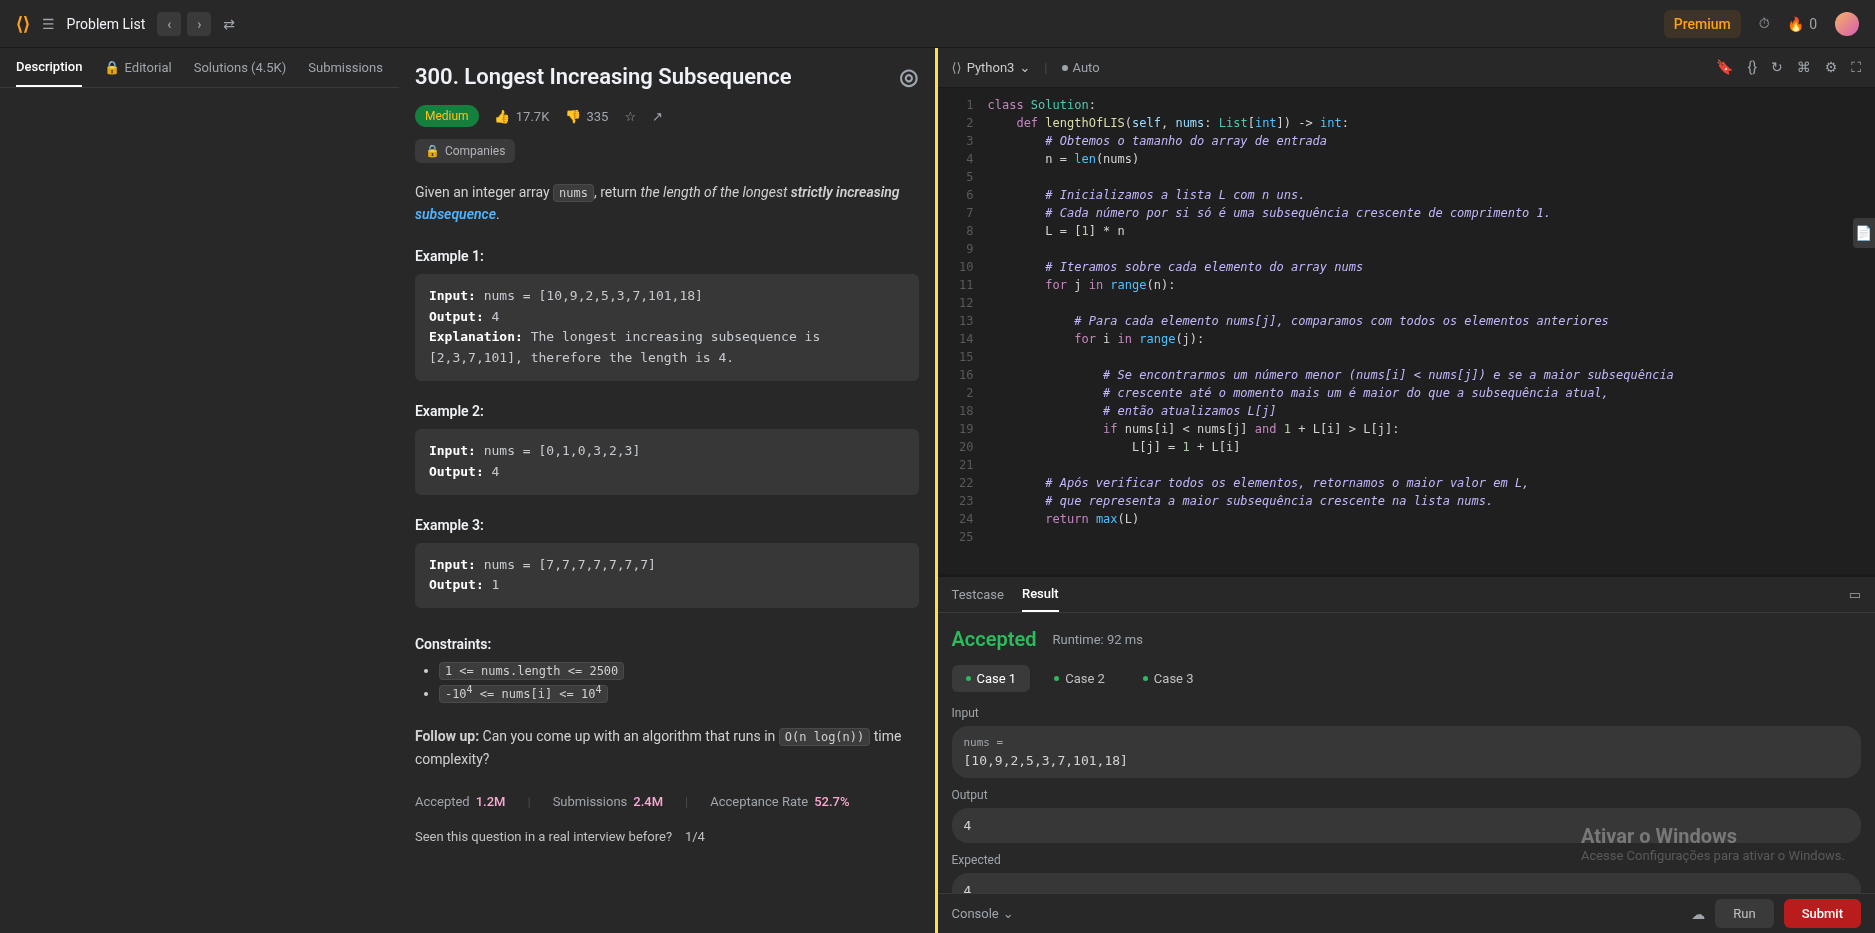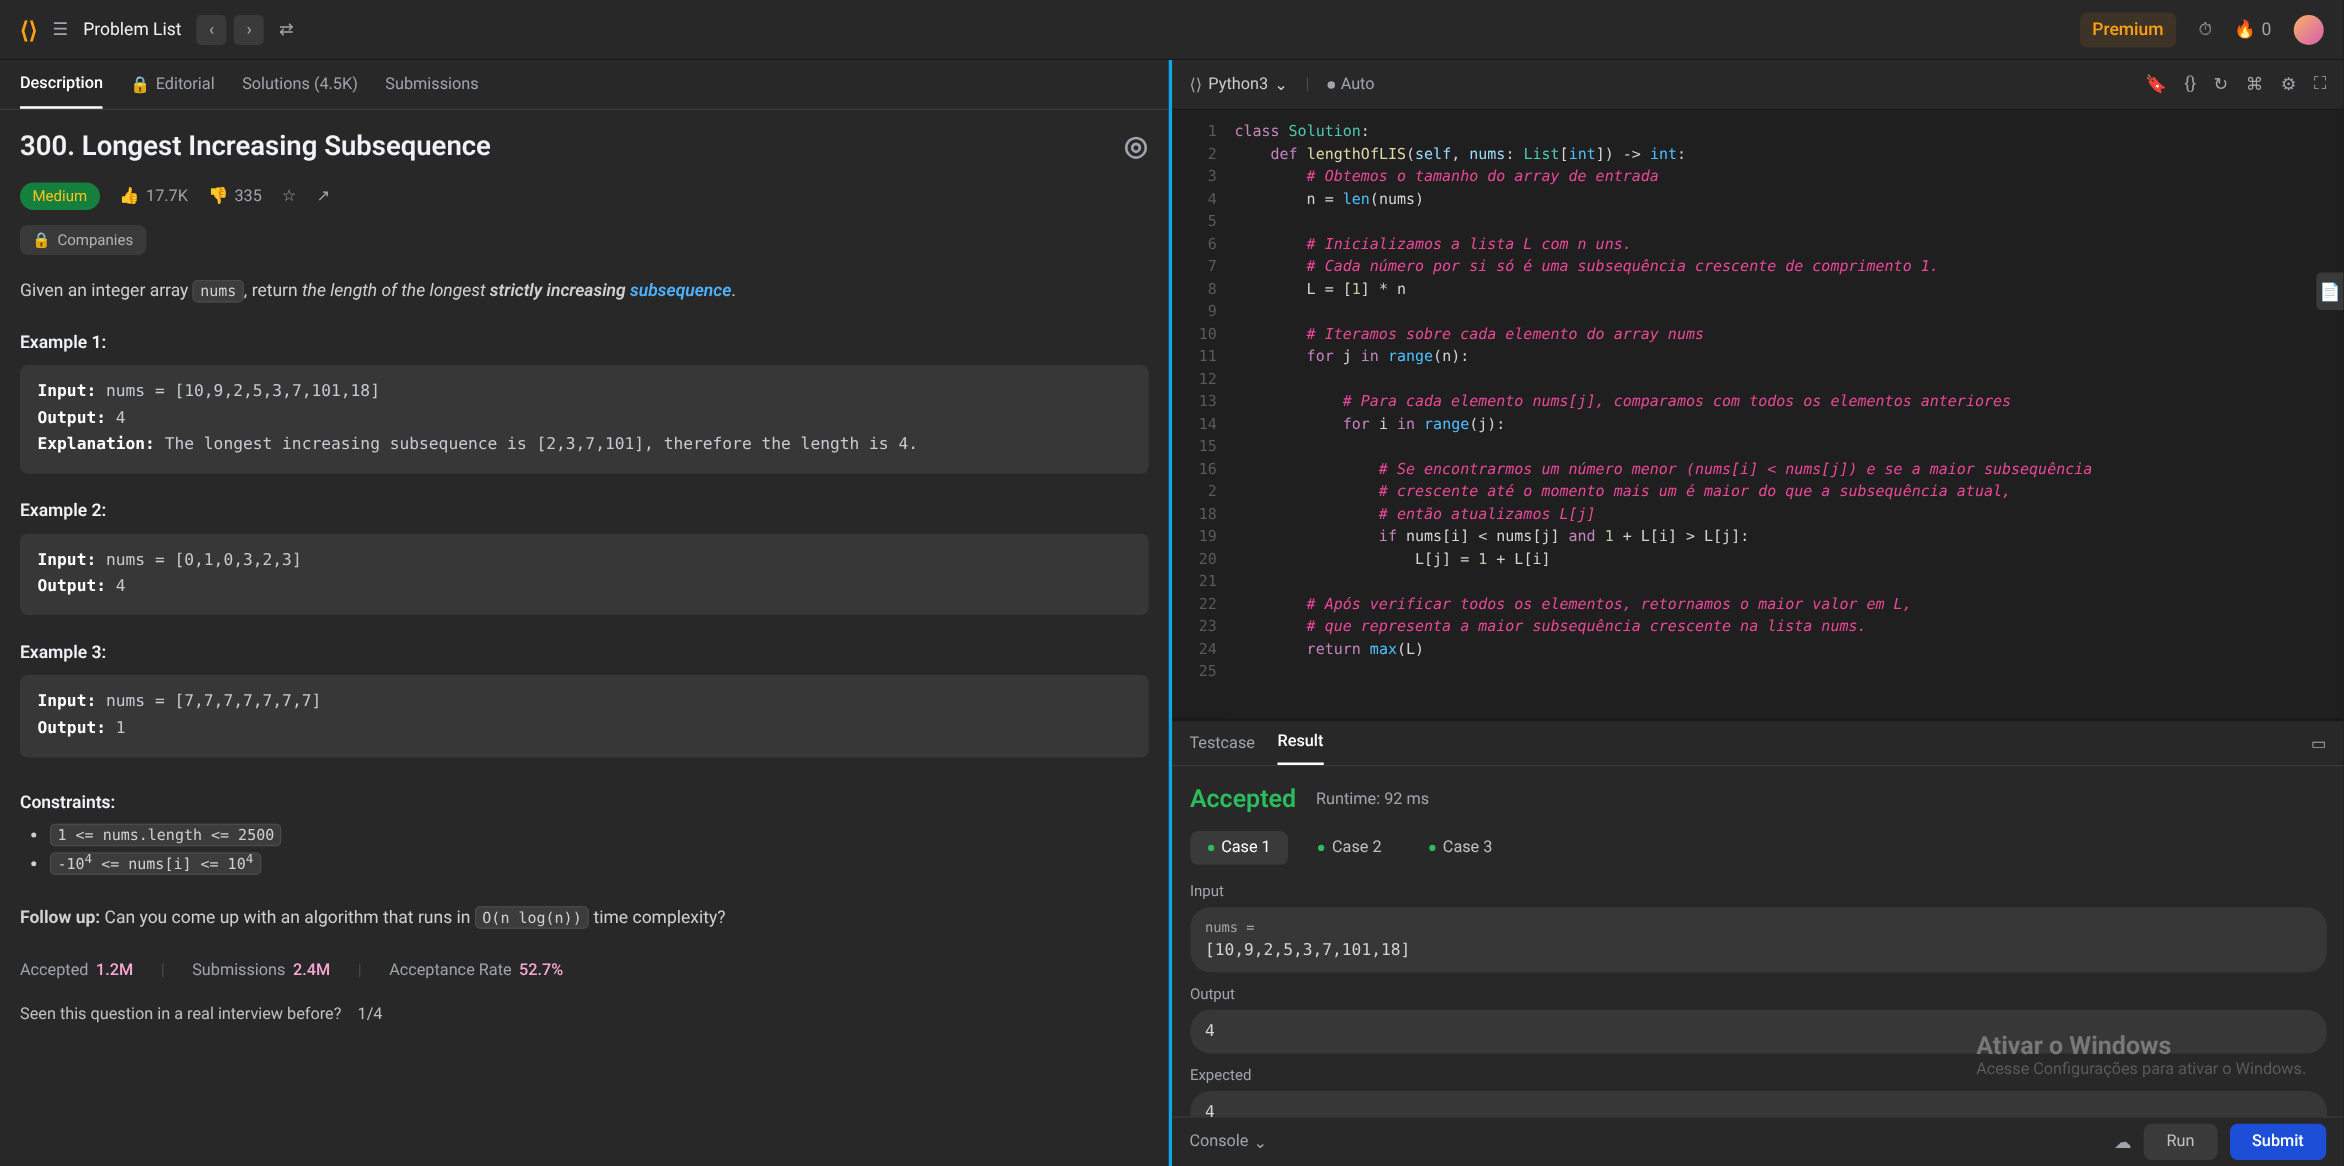--- a/index.html
+++ b/index.html
@@ -7,21 +7,21 @@
 .top-bar { height: 48px; background: #282828; display: flex; align-items: center; padding: 0 16px; justify-content: space-between; border-bottom: 1px solid #1a1a1a;}
 .top-left { display: flex; align-items: center; gap: 12px; }
 .logo { color: #ffa116; font-size: 18px; font-weight: bold; }
 .top-right { display: flex; align-items: center; gap: 18px; }
 .premium-btn { background: #3d3327; color: #ffa116; padding: 6px 10px; border-radius: 6px; font-weight: 500; cursor: pointer; }
 .nav-arrows { display: flex; gap: 6px; }
 .nav-arrow { width: 24px; height: 24px; background: #3a3a3a; border-radius: 4px; display:flex; align-items:center; justify-content:center; cursor:pointer; color:#aaa;}
 .icon-btn { color: #9fa5ad; cursor: pointer; display:flex; align-items:center; gap:4px;}
 .avatar { width:24px; height:24px; border-radius:50%; background: linear-gradient(135deg,#f7b267,#d65db1); }
 .main { display: flex; height: calc(100vh - 48px); }
-.left-panel { width: 50%; background: #282828; display:flex; flex-direction:column; border-right: 3px solid #0ea5e9; }
+.left-panel { width: 50%; background: #282828; display:flex; flex-direction:row; border-right: 3px solid #fde047; }
 .tabs { display: flex; gap: 22px; padding: 0 16px; height: 40px; align-items: center; border-bottom: 1px solid #3a3a3a; font-size: 13px;}
 .tab { color: #9fa5ad; cursor: pointer; height:100%; display:flex; align-items:center; }
 .tab.active { color: #fff; border-bottom: 2px solid #fff; font-weight:500;}
 .lock-icon { color: #ffa116; margin-right: 4px; }
 .content { padding: 16px; overflow-y: auto; flex:1;}
 .problem-title { font-size: 22px; font-weight: 600; margin-bottom: 16px; display:flex; justify-content:space-between; align-items:center;}
 .meta-row { display: flex; align-items: center; gap: 16px; margin-bottom: 12px; }
 .difficulty { background: #15803d; color: #ffc01e; padding: 4px 10px; border-radius: 12px; font-size: 12px; }
 .stat { display: flex; align-items: center; gap: 5px; color: #9fa5ad; font-size: 13px; cursor:pointer;}
 .companies-btn { background: #3a3a3a; padding: 5px 10px; border-radius: 6px; font-size: 12px; display: inline-flex; align-items: center; gap: 5px; cursor:pointer; color:#b0b4b9;}
@@ -51,21 +51,21 @@
 .editor-icons { display:flex; gap:14px; color:#9fa5ad;}
 .editor-icons span { cursor:pointer; }
 .editor-area { flex:1; background: #1f1f1f; display:flex; overflow:hidden; position:relative;}
 .gutter { width: 44px; background:#1f1f1f; color: #5a5a5a; text-align: right; padding:8px 8px 0 0; font-family: Menlo, Consolas, monospace; font-size: 12px; line-height: 18px; user-select:none;}
 .code-body { flex:1; padding:8px 0 0 6px; font-family: Menlo, Consolas, monospace; font-size: 12px; line-height: 18px; white-space: pre; overflow:auto; color:#d4d4d4;}
 .tok-kw { color: #c586c0; }
 .tok-cls { color: #4ec9b0; }
 .tok-fn { color: #dcdcaa; }
 .tok-self { color: #9cdcfe; }
 .tok-num { color: #b5cea8; }
-.tok-com { color: #ec4899; font-style: italic;}
+.tok-com { color: #c4b5fd; font-style: italic;}
 .tok-builtin { color: #4fc1ff; }
 
 .bottom-section { background: #282828; border-top: 3px solid #1a1a1a; display:flex; flex-direction:column;}
 .result-tabs { display:flex; gap:18px; padding: 0 14px; height: 36px; align-items:center; font-size:13px; border-bottom:1px solid #3a3a3a; justify-content:space-between;}
 .result-tabs-left { display:flex; gap:18px; height:100%;}
 .rtab { color:#9fa5ad; cursor:pointer; height:100%; display:flex; align-items:center;}
 .rtab.active { color:#fff; border-bottom: 2px solid #fff; font-weight:500;}
 .result-body { padding: 14px; overflow-y:auto; height:280px;}
 .accepted-row { display:flex; align-items:center; gap:16px; margin-bottom:14px;}
 .accepted { color:#2cbb5d; font-size:20px; font-weight:600;}
@@ -74,21 +74,21 @@
 .case-tab { padding: 6px 14px; border-radius:6px; font-size:13px; cursor:pointer; display:flex; align-items:center; gap:6px; color:#c0c0c0;}
 .case-tab.active { background:#3a3a3a; color:#fff;}
 .case-dot { width:5px; height:5px; border-radius:50%; background:#2cbb5d;}
 .io-label { color:#9fa5ad; font-size:12px; margin: 10px 0 6px;}
 .io-block { background:#373737; border-radius:16px; padding:10px 12px; font-family: Menlo, Consolas, monospace; font-size:13px; color:#d4d4d4;}
 .io-sublabel { color:#9fa5ad; font-size:11px; margin-bottom:4px;}
 .console-bar { height:40px; border-top:1px solid #3a3a3a; display:flex; align-items:center; justify-content:space-between; padding:0 14px; background:#282828;}
 .console-label { color:#9fa5ad; font-size:13px; display:flex; align-items:center; gap:4px; cursor:pointer;}
 .action-btns { display:flex; gap:10px; align-items:center;}
 .run-btn { background:#3a3a3a; color:#c0c0c0; padding:7px 18px; border-radius:6px; cursor:pointer; font-size:13px;}
-.submit-btn { background:#1d4ed8; color:#fff; padding:7px 18px; border-radius:6px; cursor:pointer; font-size:13px; font-weight:500;}
+.submit-btn { background:#b91c1c; color:#fff; padding:7px 18px; border-radius:6px; cursor:pointer; font-size:13px; font-weight:500;}
 .watermark { position:absolute; right:30px; bottom:70px; color:#5a5a5a; pointer-events:none;}
 .watermark h3 { font-size:20px; font-weight:700; color:#787878;}
 .watermark p { font-size:13px;}
 .side-handle { position:absolute; right:0; top:130px; width:22px; height:30px; background:#3a3a3a; border-radius:4px 0 0 4px; display:flex; align-items:center; justify-content:center; color:#9fa5ad; cursor:pointer;}
 ::-webkit-scrollbar { width:10px; height:10px;}
 ::-webkit-scrollbar-track { background:#282828;}
 ::-webkit-scrollbar-thumb { background:#4a4a4a; border-radius:5px;}
 </style>
 </head>
 <body>

